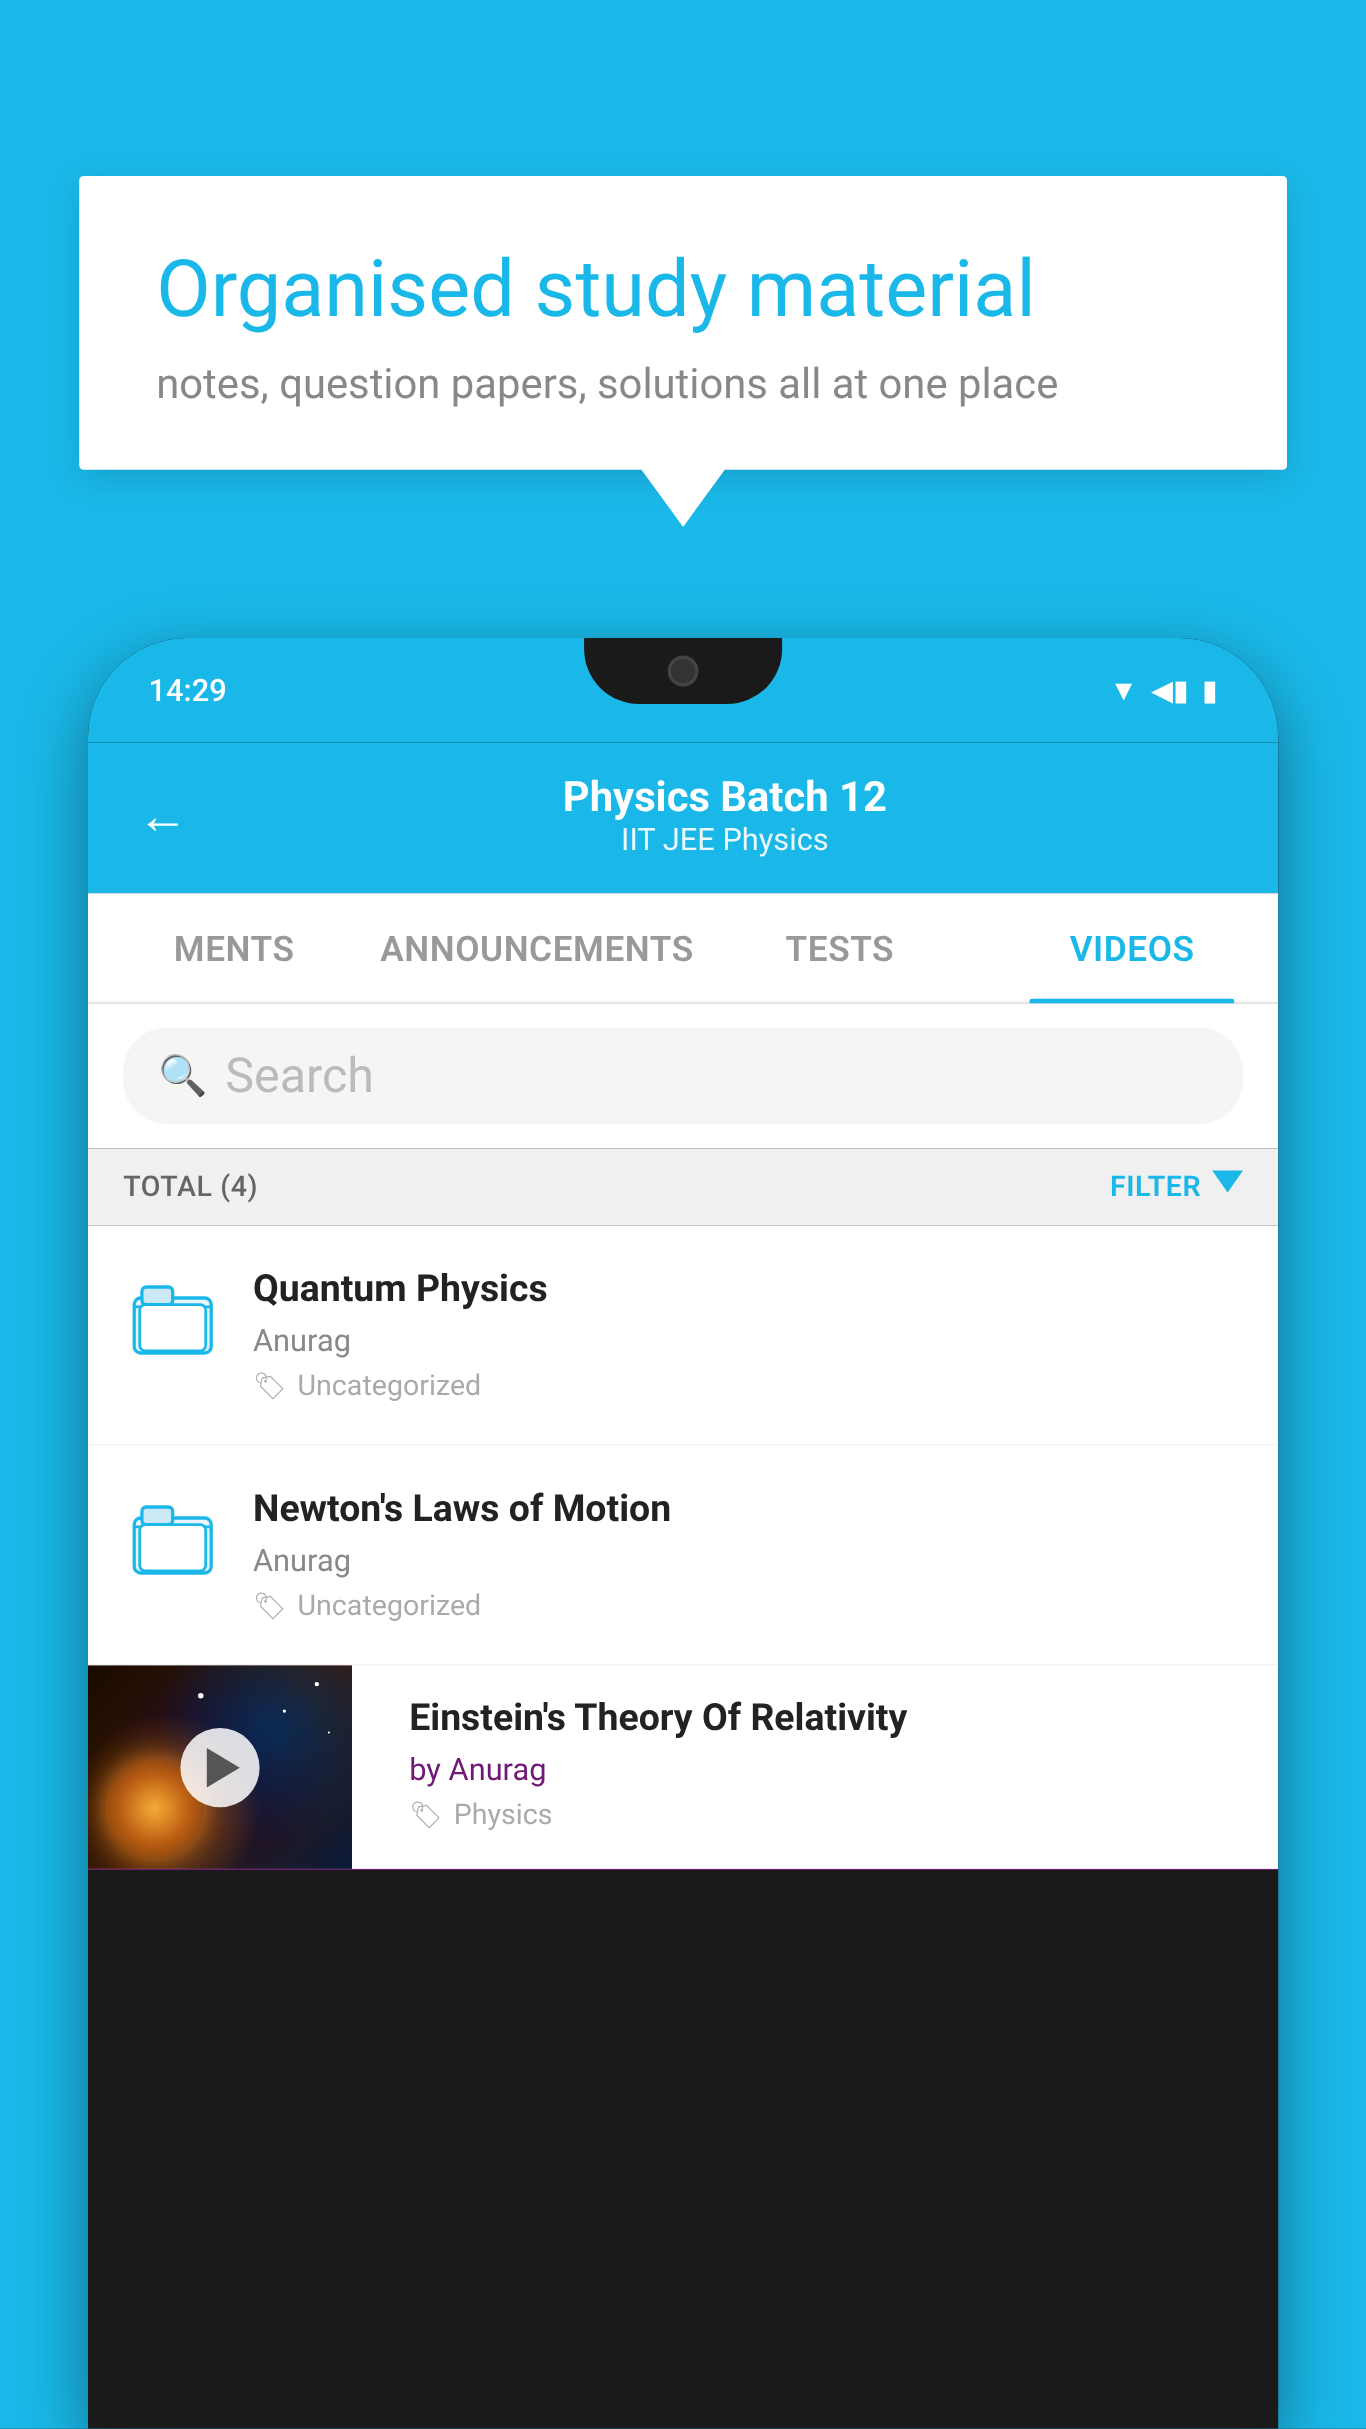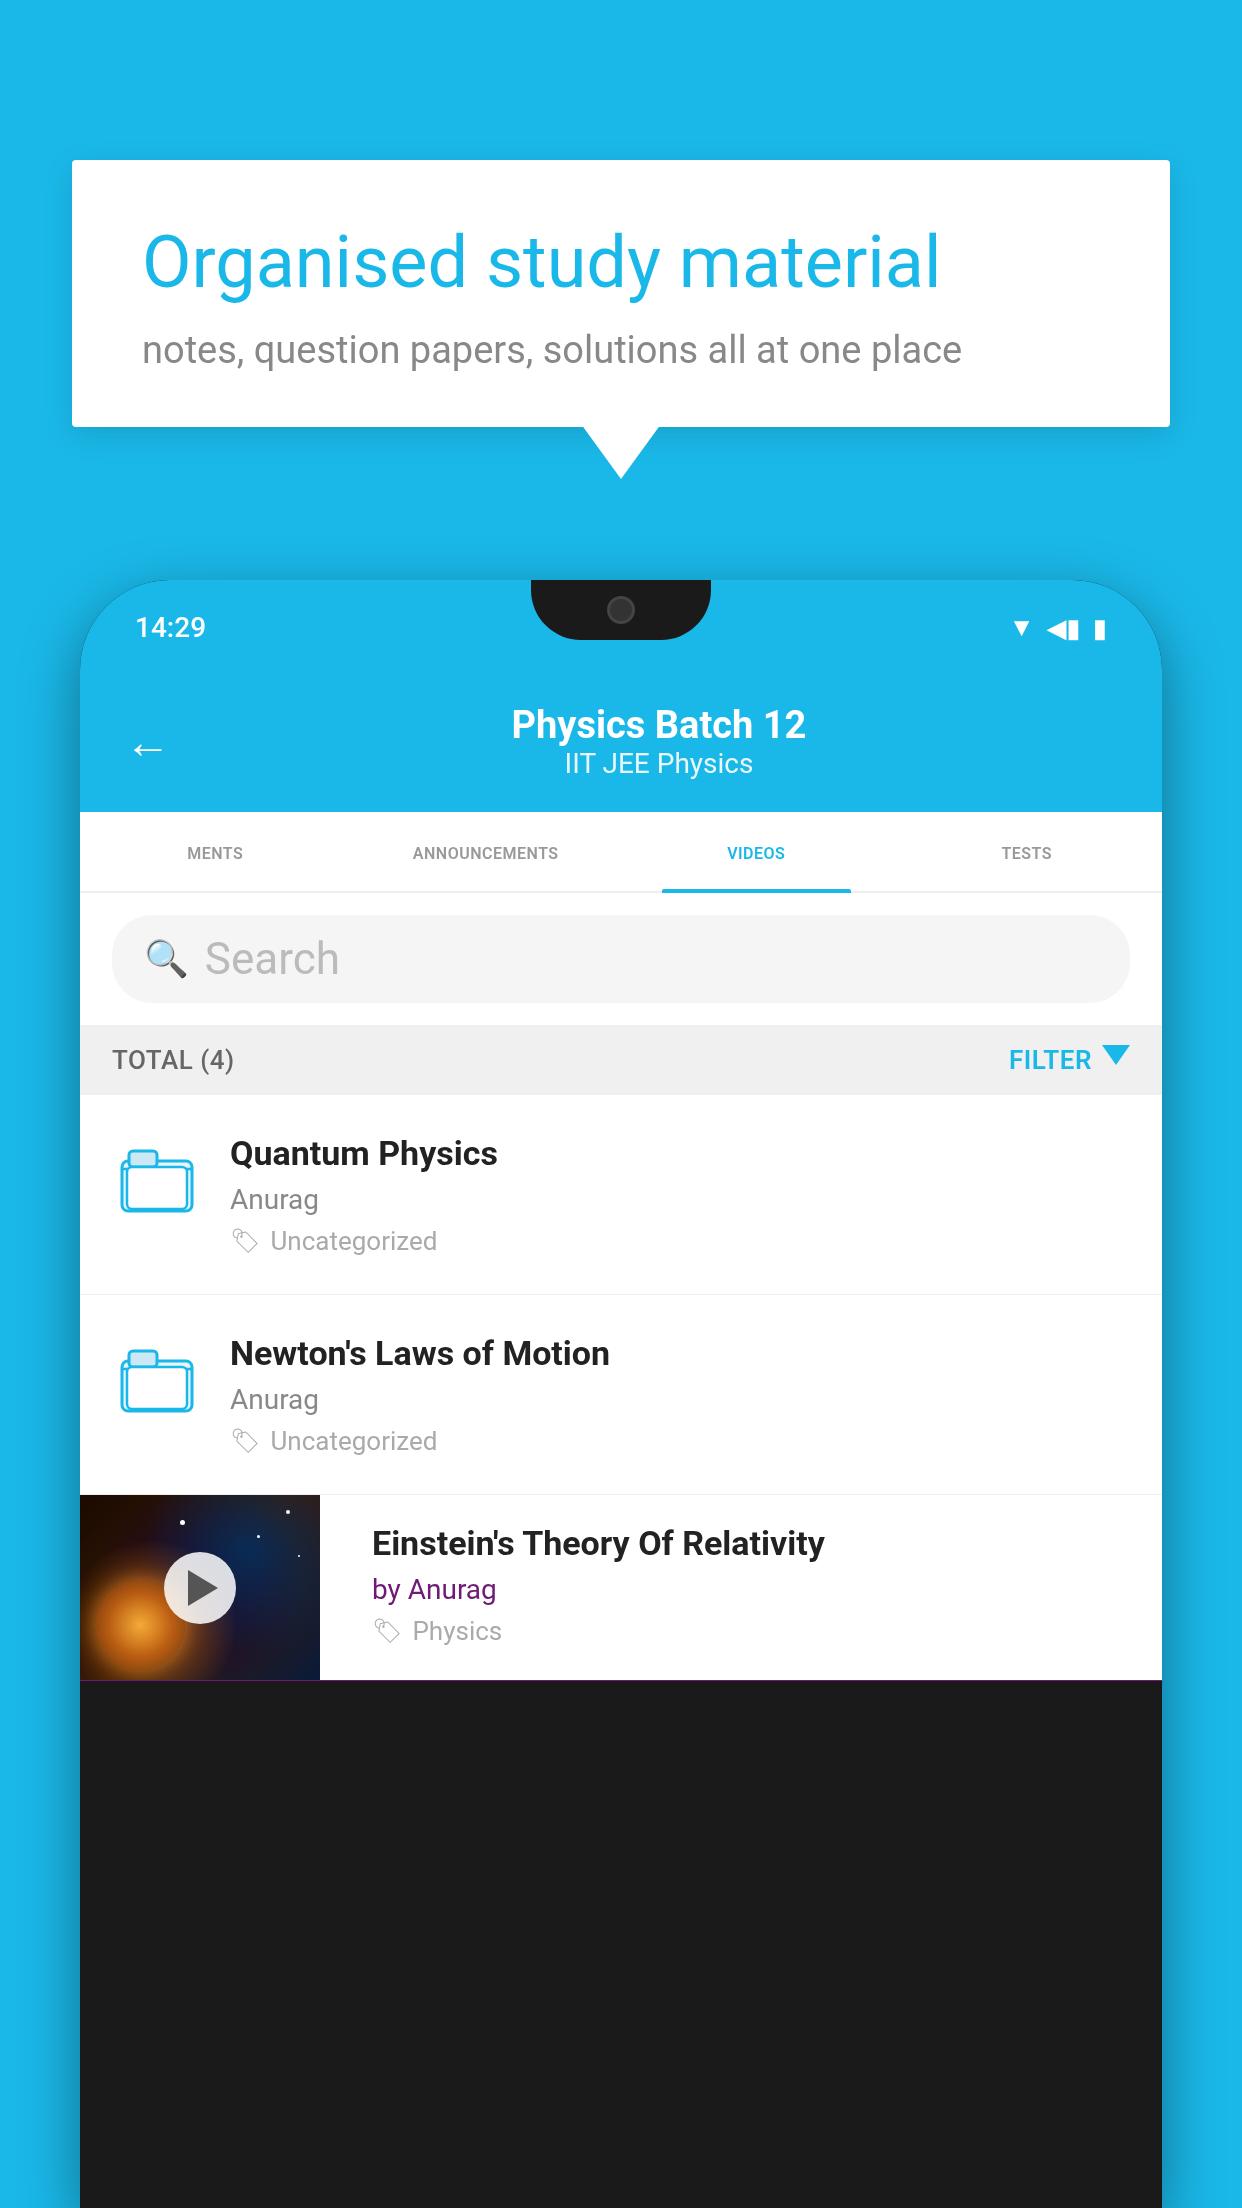--- a/index.html
+++ b/index.html
@@ -152,21 +152,21 @@
     .tabs-bar {
       background: white;
       display: flex;
       border-bottom: 2px solid #eee;
     }
 
     .tab-item {
       flex: 1;
       padding: 32px 0 28px;
       text-align: center;
-      font-size: 16px;
+      font-size: 32px;
       font-weight: 600;
       color: #999;
       letter-spacing: 0.5px;
       cursor: pointer;
       position: relative;
     }
 
     .tab-item.active {
       color: #1ab8e8;
     }
@@ -426,25 +426,25 @@
     </div>
   </div>
 
   <div class="tabs-bar">
     <div class="tab-item">
       <span>MENTS</span>
     </div>
     <div class="tab-item">
       <span>ANNOUNCEMENTS</span>
     </div>
+    <div class="tab-item">
+      <span>TESTS</span>
+    </div>
     <div class="tab-item active">
       <span>VIDEOS</span>
-    </div>
-    <div class="tab-item">
-      <span>TESTS</span>
     </div>
   </div>
 
   <div class="search-container">
     <div class="search-bar">
       <span class="search-icon-el">🔍</span>
       <span class="search-input-text">Search</span>
     </div>
   </div>
 

